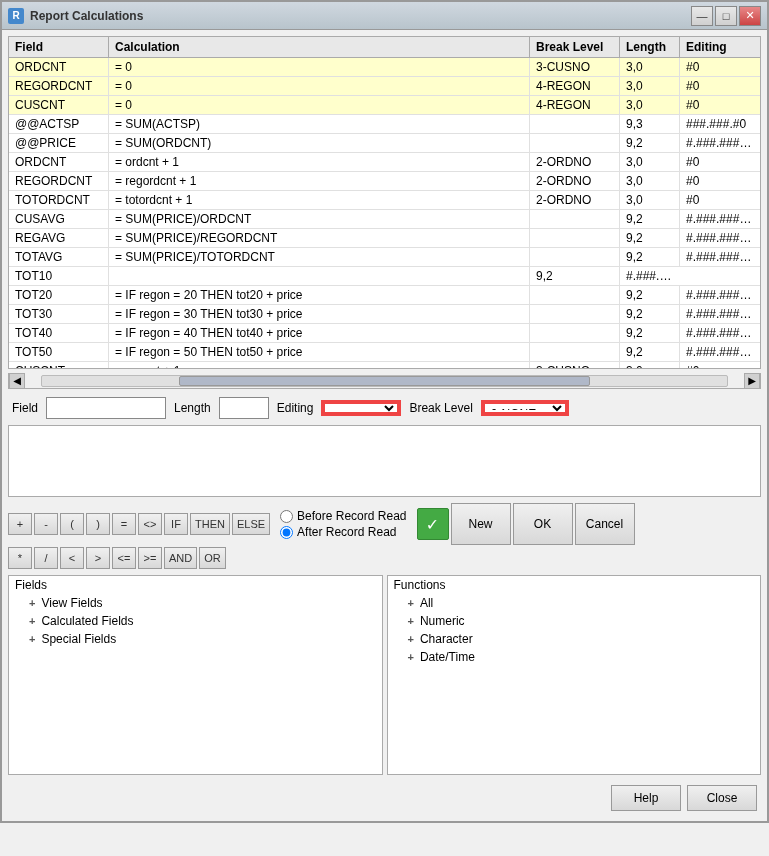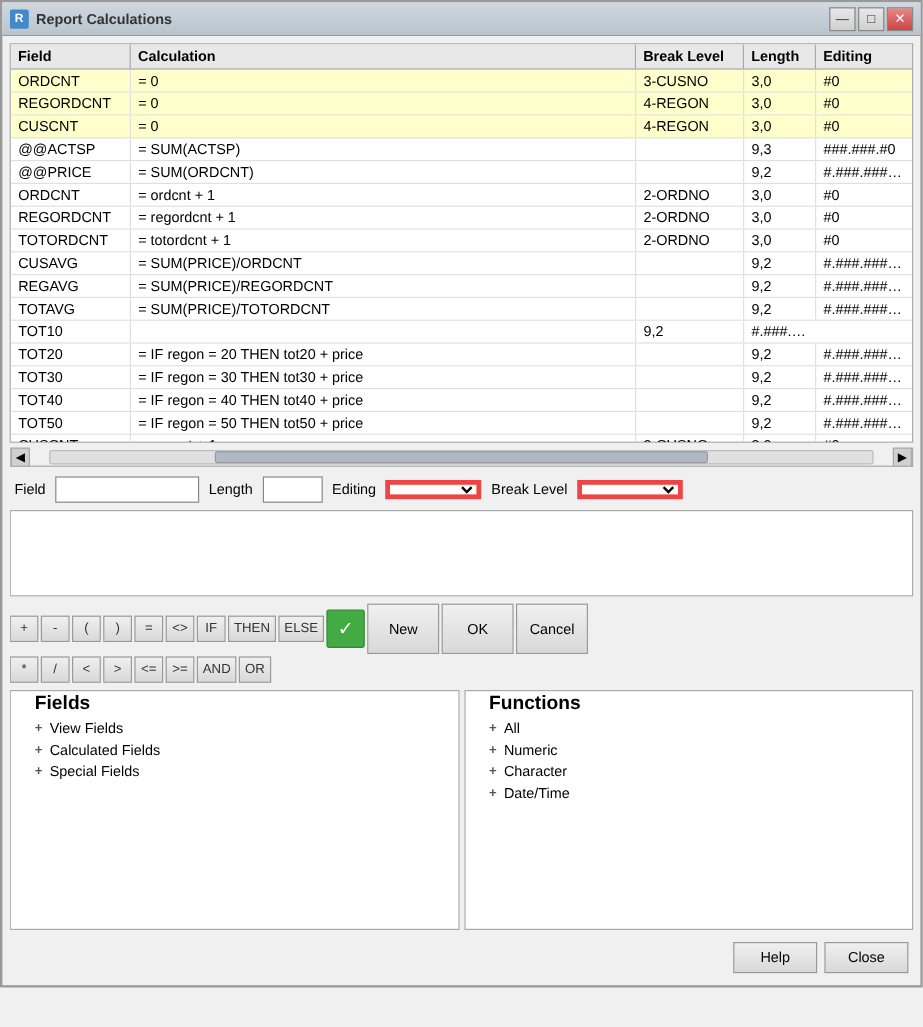--- a/index.html
+++ b/index.html
@@ -245,23 +245,23 @@
       height: 200px;
       margin-bottom: 6px;
     }
     .bottom-panel {
       flex: 1;
       border: 1px solid #aaa;
       background: white;
       overflow: auto;
     }
     .panel-header {
-      padding: 2px 20px;
-      font-size: 16px;
-      font-weight: bold;
+      padding: 2px 6px;
+      font-size: 12px;
+      font-weight: normal;
       color: #000;
     }
     .panel-item {
       padding: 2px 6px 2px 20px;
       font-size: 12px;
       cursor: pointer;
       display: flex;
       align-items: center;
       gap: 4px;
     }
@@ -485,20 +485,30 @@
       </div>
       <div class="tb-btn-group">
         <button class="tb-btn">=</button>
         <button class="tb-btn">&lt;&gt;</button>
       </div>
       <div class="tb-btn-group">
         <button class="tb-btn">IF</button>
         <button class="tb-btn">THEN</button>
         <button class="tb-btn">ELSE</button>
       </div>
+      <div class="radio-group">
+        <div class="radio-item">
+          <input type="radio" name="record-read" class="radio-input" style="">
+          <span>Before Record Read</span>
+        </div>
+        <div class="radio-item">
+          <input type="radio" name="record-read" class="radio-input" checked="" style="">
+          <span>After Record Read</span>
+        </div>
+      </div>
       <div class="check-btn">✓</div>
       <button class="action-btn">New</button>
       <button class="action-btn">OK</button>
       <button class="action-btn">Cancel</button>
     </div>
 
     <div class="toolbar-row" style="margin-top:-4px;">
       <div class="tb-btn-group">
         <button class="tb-btn">*</button>
         <button class="tb-btn">/</button>

